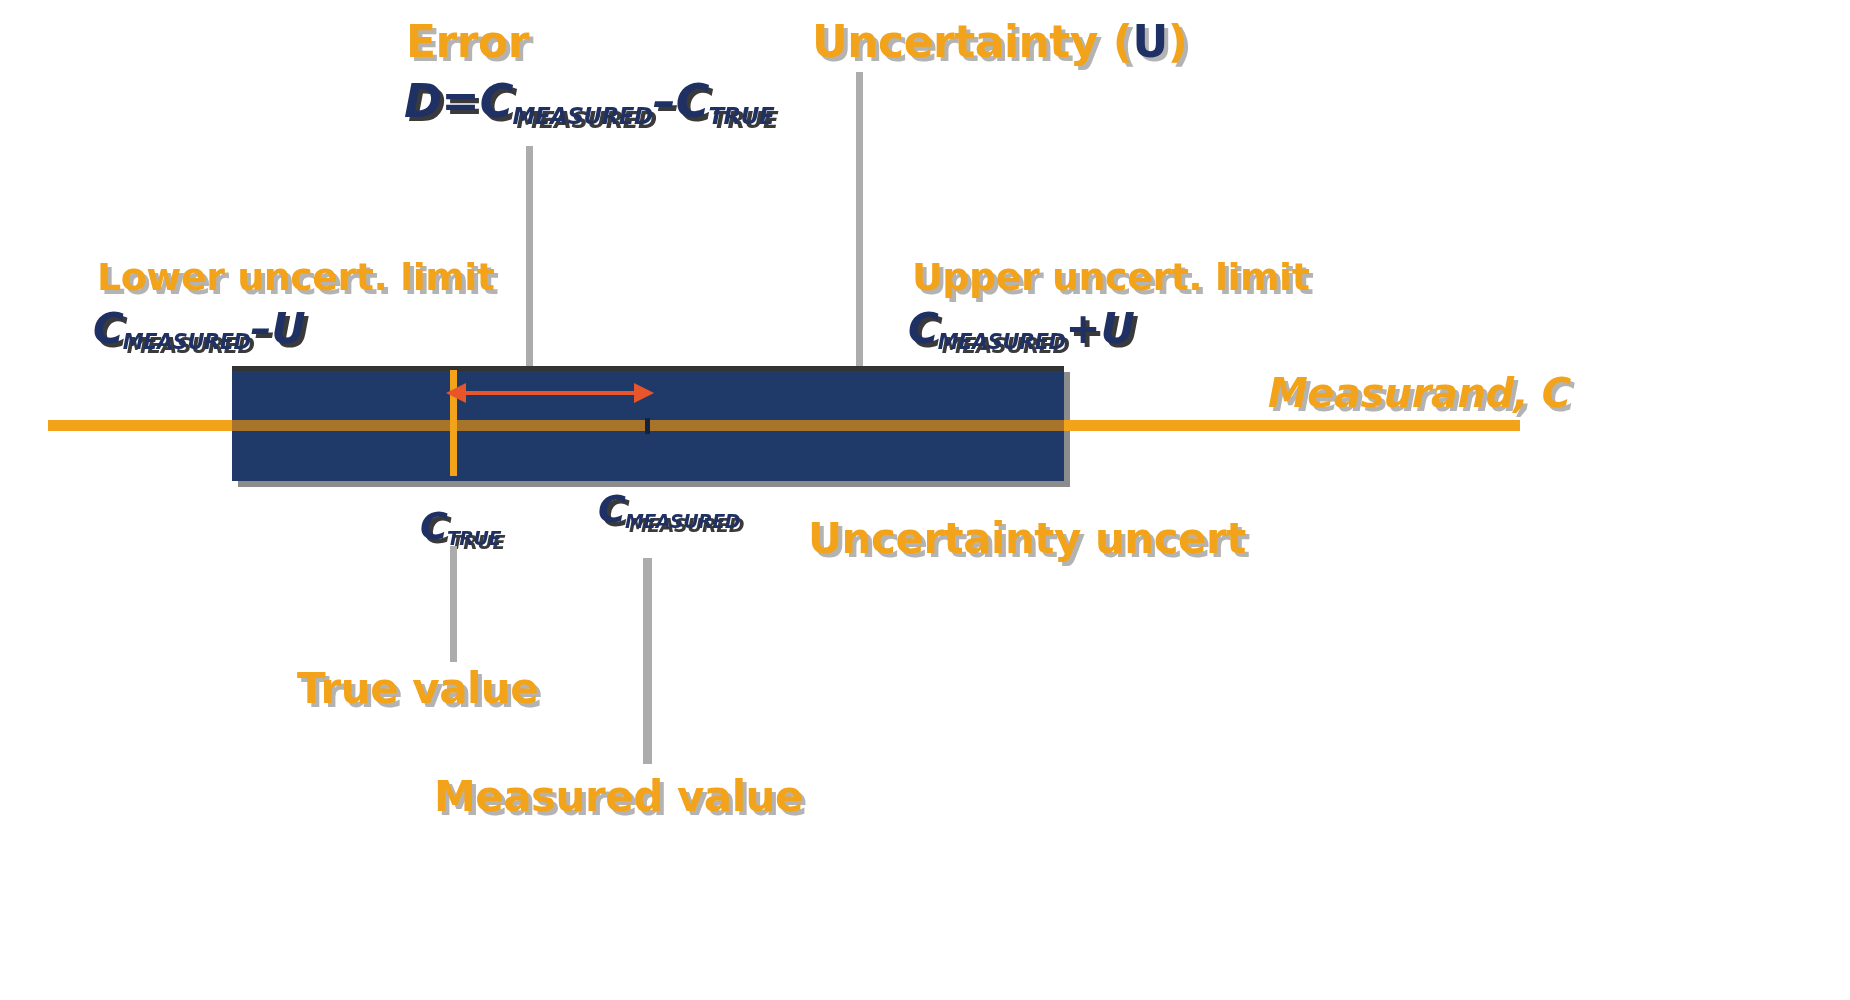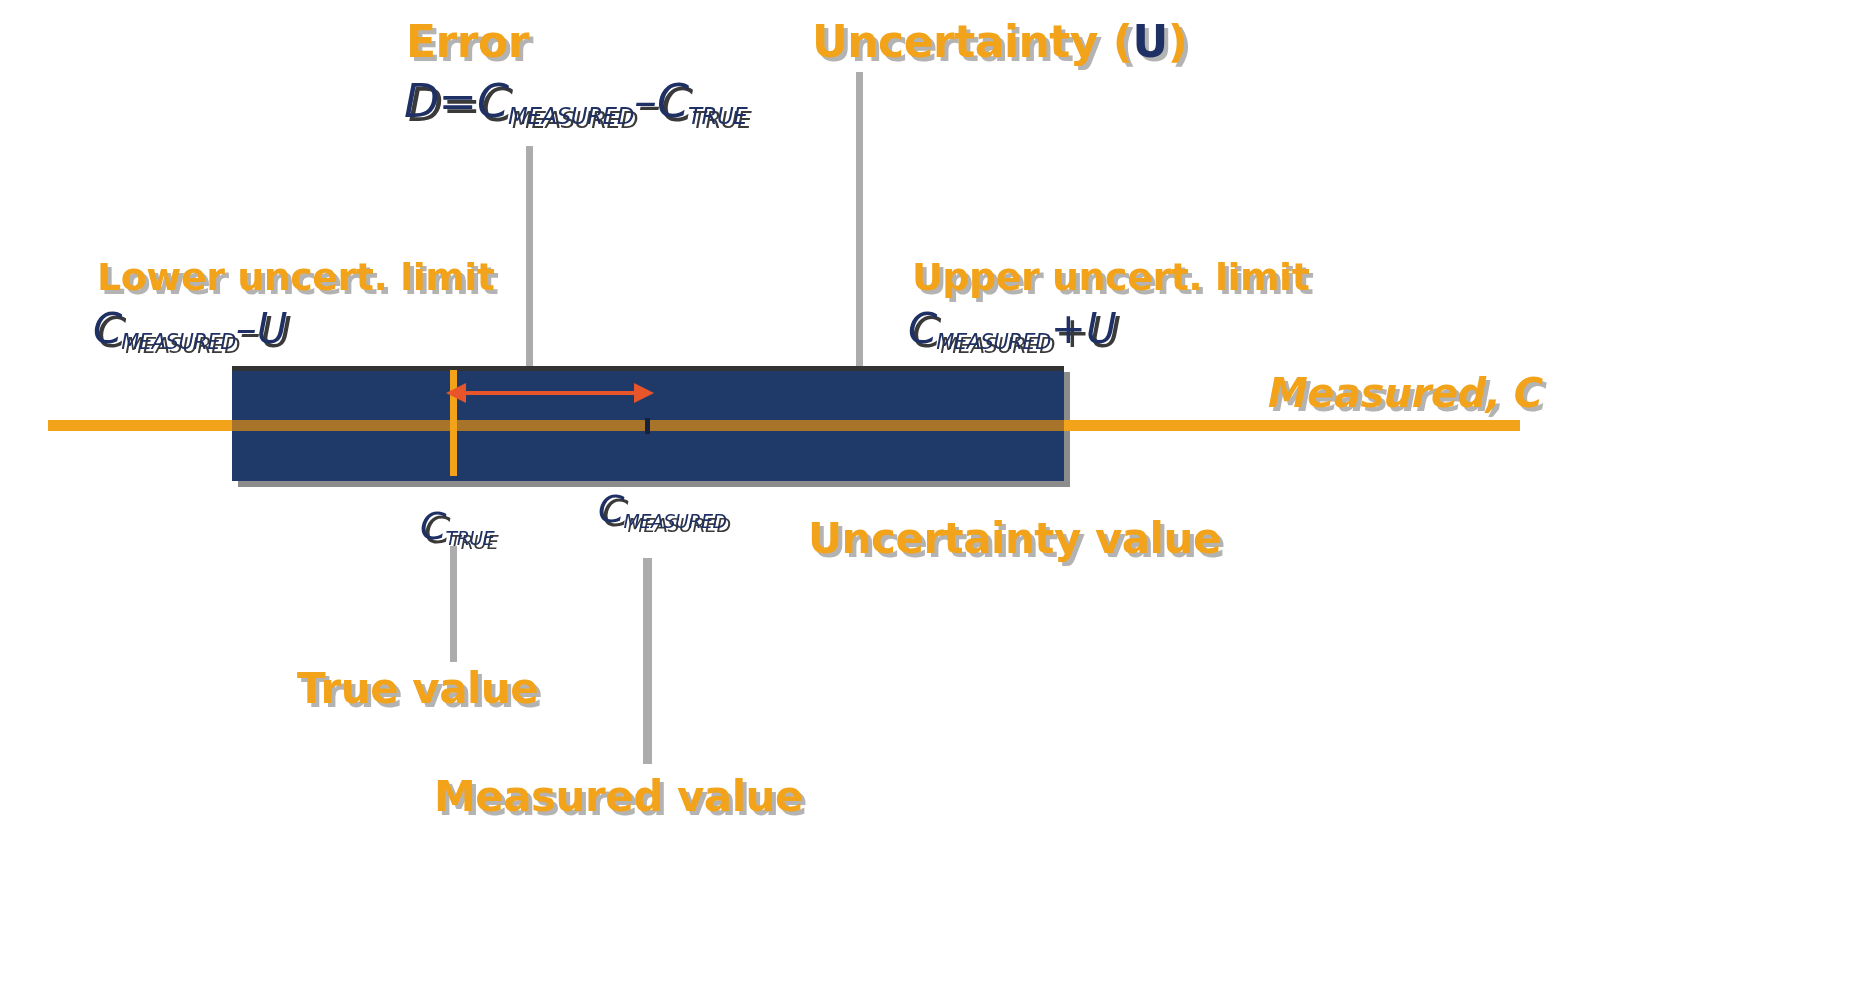--- a/index.html
+++ b/index.html
@@ -31,21 +31,21 @@
     text-shadow: 4px 4px 0 #b3b3b3;
     line-height: 1;
   }
   .lbl.italic { font-style: italic; }
   .lbl .blue { color: #1F3164; }
 
   .formula {
     position: absolute;
     white-space: nowrap;
     color: #1F3164;
-    font-weight: normal;
+    font-weight: bold;
     font-style: italic;
     font-family: "DejaVu Sans", sans-serif;
     text-shadow: 4px 4px 0 #3a3a3a;
     line-height: 1;
     letter-spacing: -1px;
   }
   .formula sub {
     font-size: 0.5em;
     letter-spacing: -0.5px;
     vertical-align: baseline;
@@ -157,33 +157,33 @@
   <div class="vtick" style="left:450px; top:370px; width:7px; height:106px;"></div>
 
   <div class="vtick-dark" style="left:645px; top:418px; width:5px; height:16px;"></div>
 
   <svg id="err-arrow" style="left:444px; top:378px;" width="212" height="36" viewBox="0 0 212 36">
     <line x1="16" y1="15" x2="196" y2="15" stroke="#E8552A" stroke-width="4"></line>
     <polygon points="2,15 22,5 22,25" fill="#E8552A"></polygon>
     <polygon points="210,15 190,5 190,25" fill="#E8552A"></polygon>
   </svg>
 
-  <div class="lbl italic" style="left:1268px; top:373px; font-size:40px;">Measured, C</div>
+  <div class="lbl italic" style="left:1268px; top:373px; font-size:40px;">Measurand, C</div>
 
   <div class="formula" style="left:420px; top:507px; font-size:38px;">
     <span>C</span><sub>TRUE</sub>
   </div>
 
   <div class="formula" style="left:598px; top:490px; font-size:38px;">
     <span>C</span><sub>MEASURED</sub>
   </div>
 
   <div class="gstem" style="left:450px; top:546px; width:7px; height:116px;"></div>
   <div class="gstem" style="left:643px; top:558px; width:9px; height:206px;"></div>
 
-  <div class="lbl" style="left:808px; top:518px; font-size:42px;">Uncertainty value</div>
+  <div class="lbl" style="left:808px; top:518px; font-size:42px;">Uncertainty uncert</div>
 
 
   <div class="lbl" style="left:434px; top:776px; font-size:42px;">Measured value</div>
 
   <div class="lbl" style="left:297px; top:668px; font-size:42px;">True value</div>
 
 </div>
 
 </body></html>

